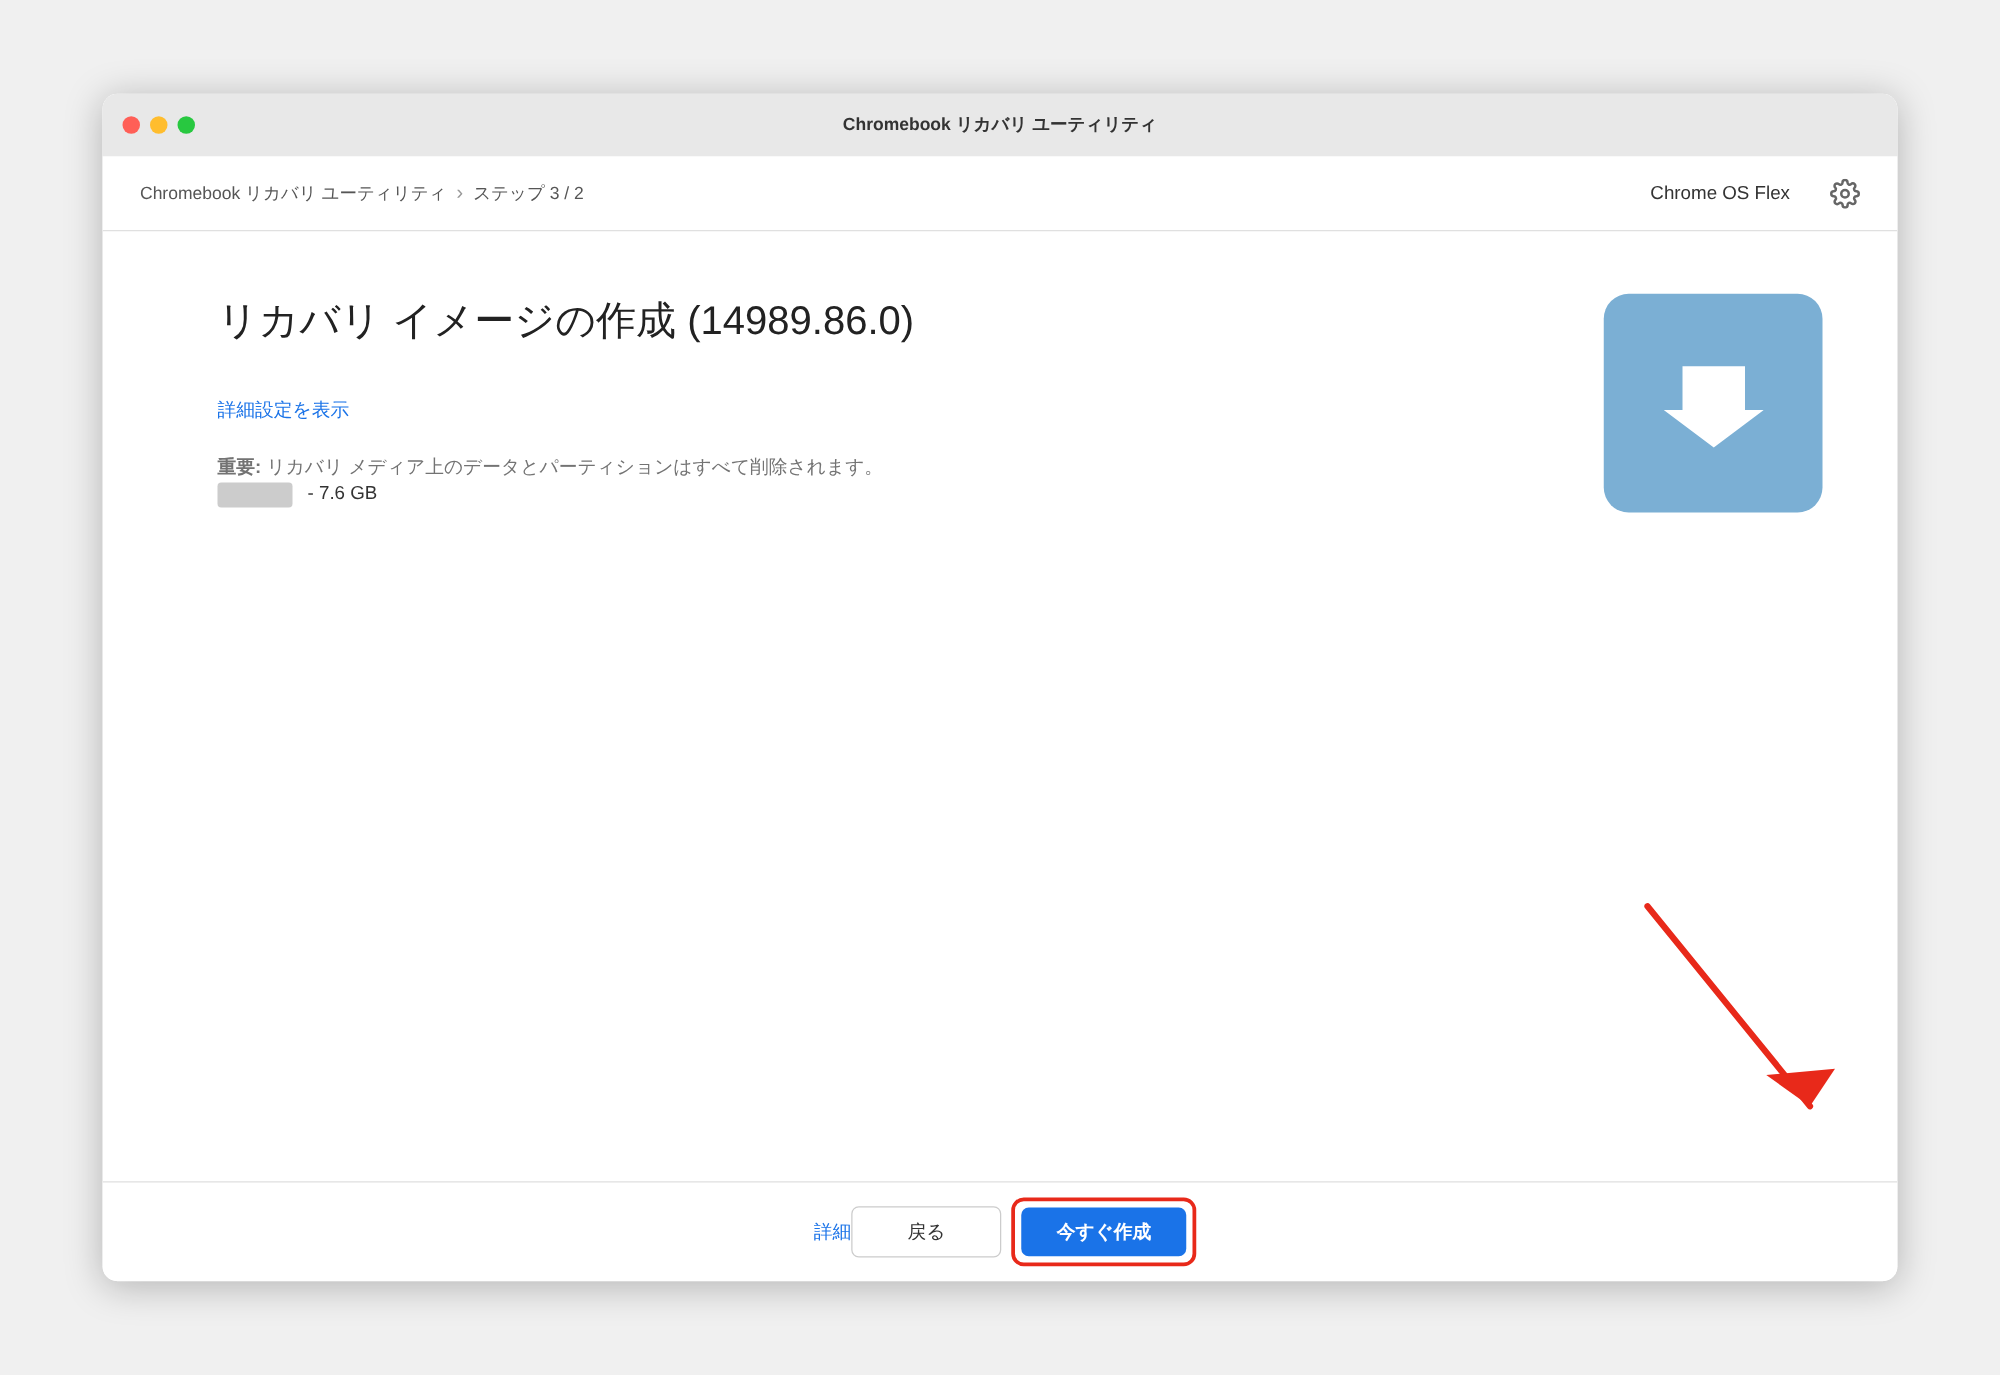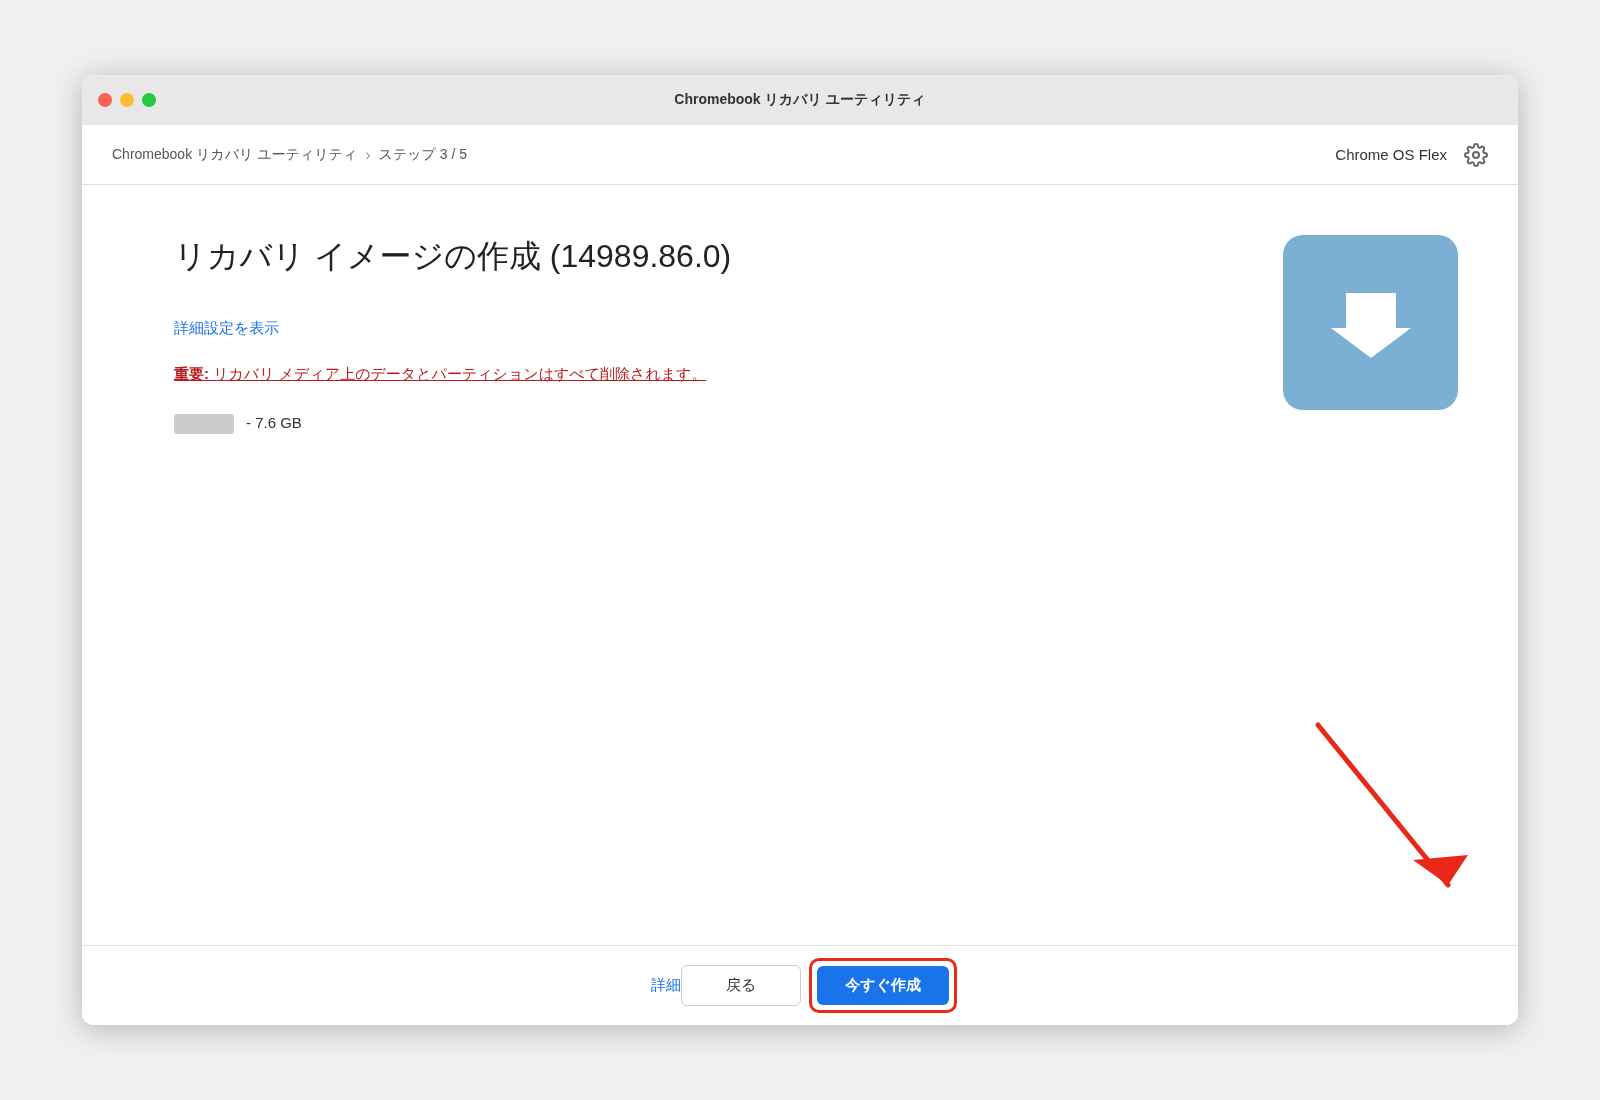--- a/index.html
+++ b/index.html
@@ -85,21 +85,21 @@
     }
 
     .breadcrumb-separator {
       color: #999;
       font-size: 16px;
     }
 
     .topbar-right {
       display: flex;
       align-items: center;
-      gap: 17px;
+      gap: 32px;
     }
 
     .topbar-product {
       font-size: 15px;
       color: #333;
       font-weight: 500;
     }
 
     .gear-icon {
       width: 24px;
@@ -128,25 +128,23 @@
       color: #1a73e8;
       font-size: 15px;
       text-decoration: none;
       cursor: pointer;
       display: inline-block;
       margin-bottom: 24px;
     }
 
     .warning-text {
       font-size: 15px;
-      color: #b91c1c;
+      color: #737373;
       line-height: 1.6;
       max-width: 580px;
-      margin-bottom: 28px;
-      text-decoration: underline;
     }
 
     .warning-text strong {
       font-weight: 700;
     }
 
     .drive-info {
       display: flex;
       align-items: flex-start;
       gap: 12px;
@@ -276,21 +274,21 @@
       <div class="traffic-light tl-minimize"></div>
       <div class="traffic-light tl-maximize"></div>
     </div>
     <span class="titlebar-title">Chromebook リカバリ ユーティリティ</span>
   </div>
 
   <div class="topbar">
     <div class="breadcrumb">
       <span>Chromebook リカバリ ユーティリティ</span>
       <span class="breadcrumb-separator">›</span>
-      <span>ステップ 3 / 5</span>
+      <span>ステップ 3 / 2</span>
     </div>
     <div class="topbar-right">
       <span class="topbar-product">Chrome OS Flex</span>
       <span class="gear-icon">
         <svg width="24" height="24" viewBox="0 0 24 24" fill="none" stroke="#666" stroke-width="2" stroke-linecap="round" stroke-linejoin="round">
           <circle cx="12" cy="12" r="3"></circle>
           <path d="M19.4 15a1.65 1.65 0 0 0 .33 1.82l.06.06a2 2 0 0 1 0 2.83 2 2 0 0 1-2.83 0l-.06-.06a1.65 1.65 0 0 0-1.82-.33 1.65 1.65 0 0 0-1 1.51V21a2 2 0 0 1-2 2 2 2 0 0 1-2-2v-.09A1.65 1.65 0 0 0 9 19.4a1.65 1.65 0 0 0-1.82.33l-.06.06a2 2 0 0 1-2.83 0 2 2 0 0 1 0-2.83l.06-.06A1.65 1.65 0 0 0 4.68 15a1.65 1.65 0 0 0-1.51-1H3a2 2 0 0 1-2-2 2 2 0 0 1 2-2h.09A1.65 1.65 0 0 0 4.6 9a1.65 1.65 0 0 0-.33-1.82l-.06-.06a2 2 0 0 1 0-2.83 2 2 0 0 1 2.83 0l.06.06A1.65 1.65 0 0 0 9 4.68a1.65 1.65 0 0 0 1-1.51V3a2 2 0 0 1 2-2 2 2 0 0 1 2 2v.09a1.65 1.65 0 0 0 1 1.51 1.65 1.65 0 0 0 1.82-.33l.06-.06a2 2 0 0 1 2.83 0 2 2 0 0 1 0 2.83l-.06.06A1.65 1.65 0 0 0 19.4 9a1.65 1.65 0 0 0 1.51 1H21a2 2 0 0 1 2 2 2 2 0 0 1-2 2h-.09a1.65 1.65 0 0 0-1.51 1z"></path>
         </svg>
       </span>
     </div>

